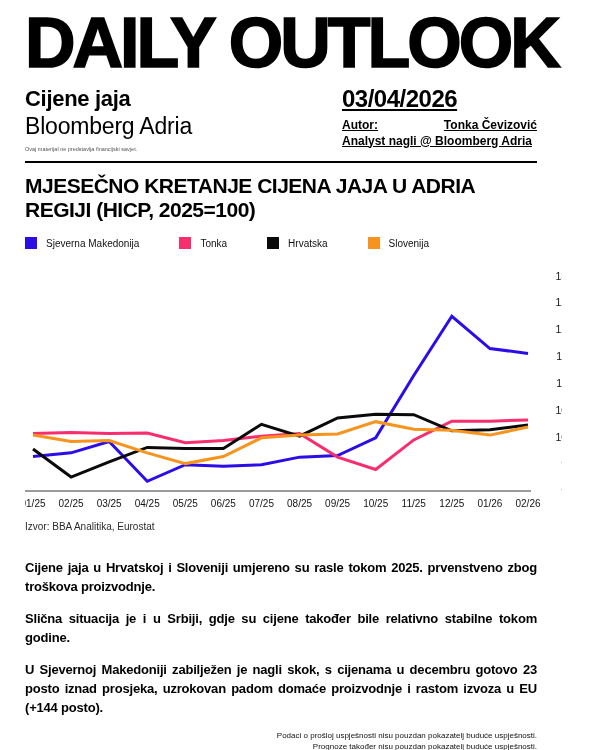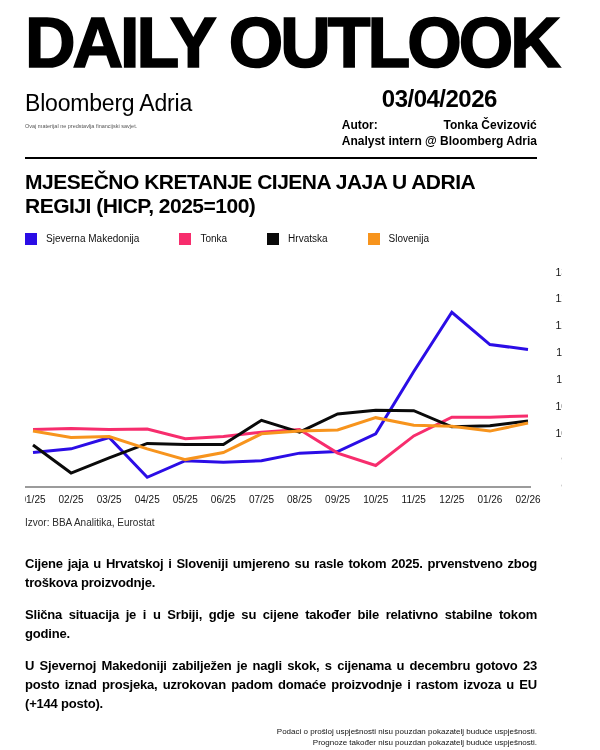--- a/index.html
+++ b/index.html
@@ -13,21 +13,21 @@
     line-height: 0.95;
     font-weight: 700;
     letter-spacing: -3px;
     -webkit-text-stroke: 1.6px #000;
     white-space: nowrap;
   }
   .subheader { display: flex; justify-content: space-between; align-items: flex-start; margin-top: 10px; }
   .topic { font-size: 22px; font-weight: 700; line-height: 1.05; letter-spacing: -0.3px; }
   .brand { font-size: 23px; font-weight: 400; line-height: 1.05; margin-top: 4px; letter-spacing: -0.2px; }
   .micro-disclaimer { font-size: 5.5px; color: #555; margin-top: 8px; }
-  .sub-right { text-align: center; }
+  .sub-right { text-align: left; text-decoration: underline; }
   .issue-date { font-size: 24px; font-weight: 700; letter-spacing: -0.5px; line-height: 1.0; }
   .author-row { display: flex; justify-content: space-between; width: 195px; margin-top: 7px; font-size: 12px; font-weight: 700; }
   .author-role { font-size: 12px; font-weight: 700; margin-top: 2px; }
   .divider { height: 2px; background: #000; margin-top: 9px; }
 
   
   .chart-title {
     margin: 11px 0 0 0;
     font-size: 21px;
     font-weight: 700;
@@ -57,30 +57,31 @@
 </style>
 </head>
 <body>
 
 <div class="page">
 
   <header>
     <h1 class="masthead">DAILY OUTLOOK</h1>
     <div class="subheader">
       <div class="sub-left">
+        <div class="topic">Cijene jaja</div>
         <div class="brand">Bloomberg Adria</div>
         <div class="micro-disclaimer">Ovaj materijal ne predstavlja financijski savjet.</div>
       </div>
       <div class="sub-right">
         <div class="issue-date">03/04/2026</div>
         <div class="author-row">
           <span class="author-label">Autor:</span>
           <span class="author-name">Tonka Čevizović</span>
         </div>
-        <div class="author-role">Analyst intern @ Bloomberg Adria</div>
+        <div class="author-role">Analyst nagli @ Bloomberg Adria</div>
       </div>
     </div>
     <div class="divider"></div>
   </header>
 
   <section class="chart-section">
     <h2 class="chart-title">MJESEČNO KRETANJE CIJENA JAJA U ADRIA REGIJI (HICP, 2025=100)</h2>
     <div class="legend">
         <div class="legend-item">
           <span class="swatch" style="background: rgb(43, 13, 230);"></span>

